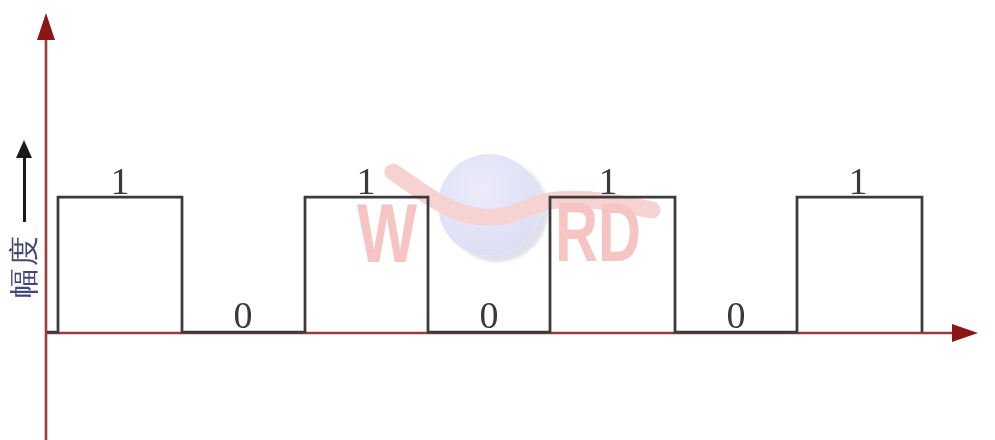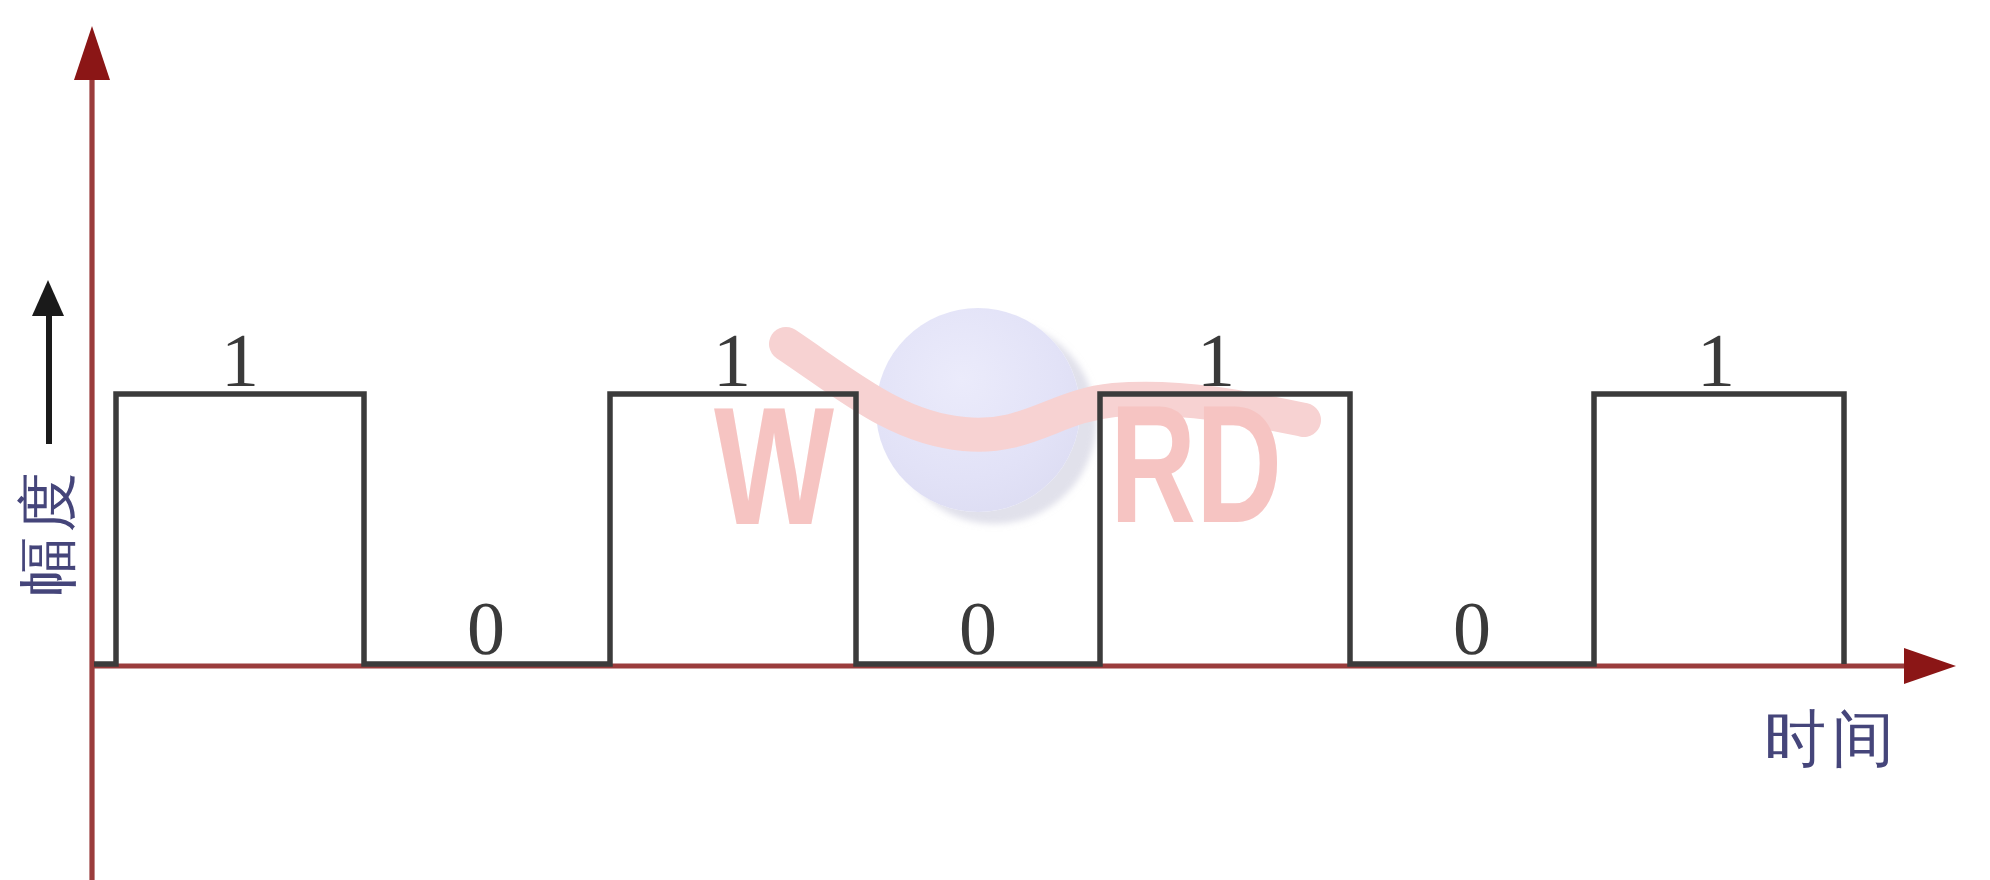--- a/index.html
+++ b/index.html
@@ -136,21 +136,20 @@
   </svg>
 
   <div class="ylabel-group">
     <span class="cjk ylabel-text">幅度</span>
     <span class="up-arrow">
         <i class="shaft"></i>
         <i class="head"></i>
       </span>
   </div>
 
-  <div class="xlabel cjk">时间</div>
 
   <div id="bit-labels">
       <span class="bit-label" style="left: 120px; top: 162px;">1</span>
       <span class="bit-label" style="left: 243px; top: 296px;">0</span>
       <span class="bit-label" style="left: 366px; top: 162px;">1</span>
       <span class="bit-label" style="left: 489px; top: 296px;">0</span>
       <span class="bit-label" style="left: 608px; top: 162px;">1</span>
       <span class="bit-label" style="left: 736px; top: 296px;">0</span>
       <span class="bit-label" style="left: 858px; top: 162px;">1</span>
     </div>

